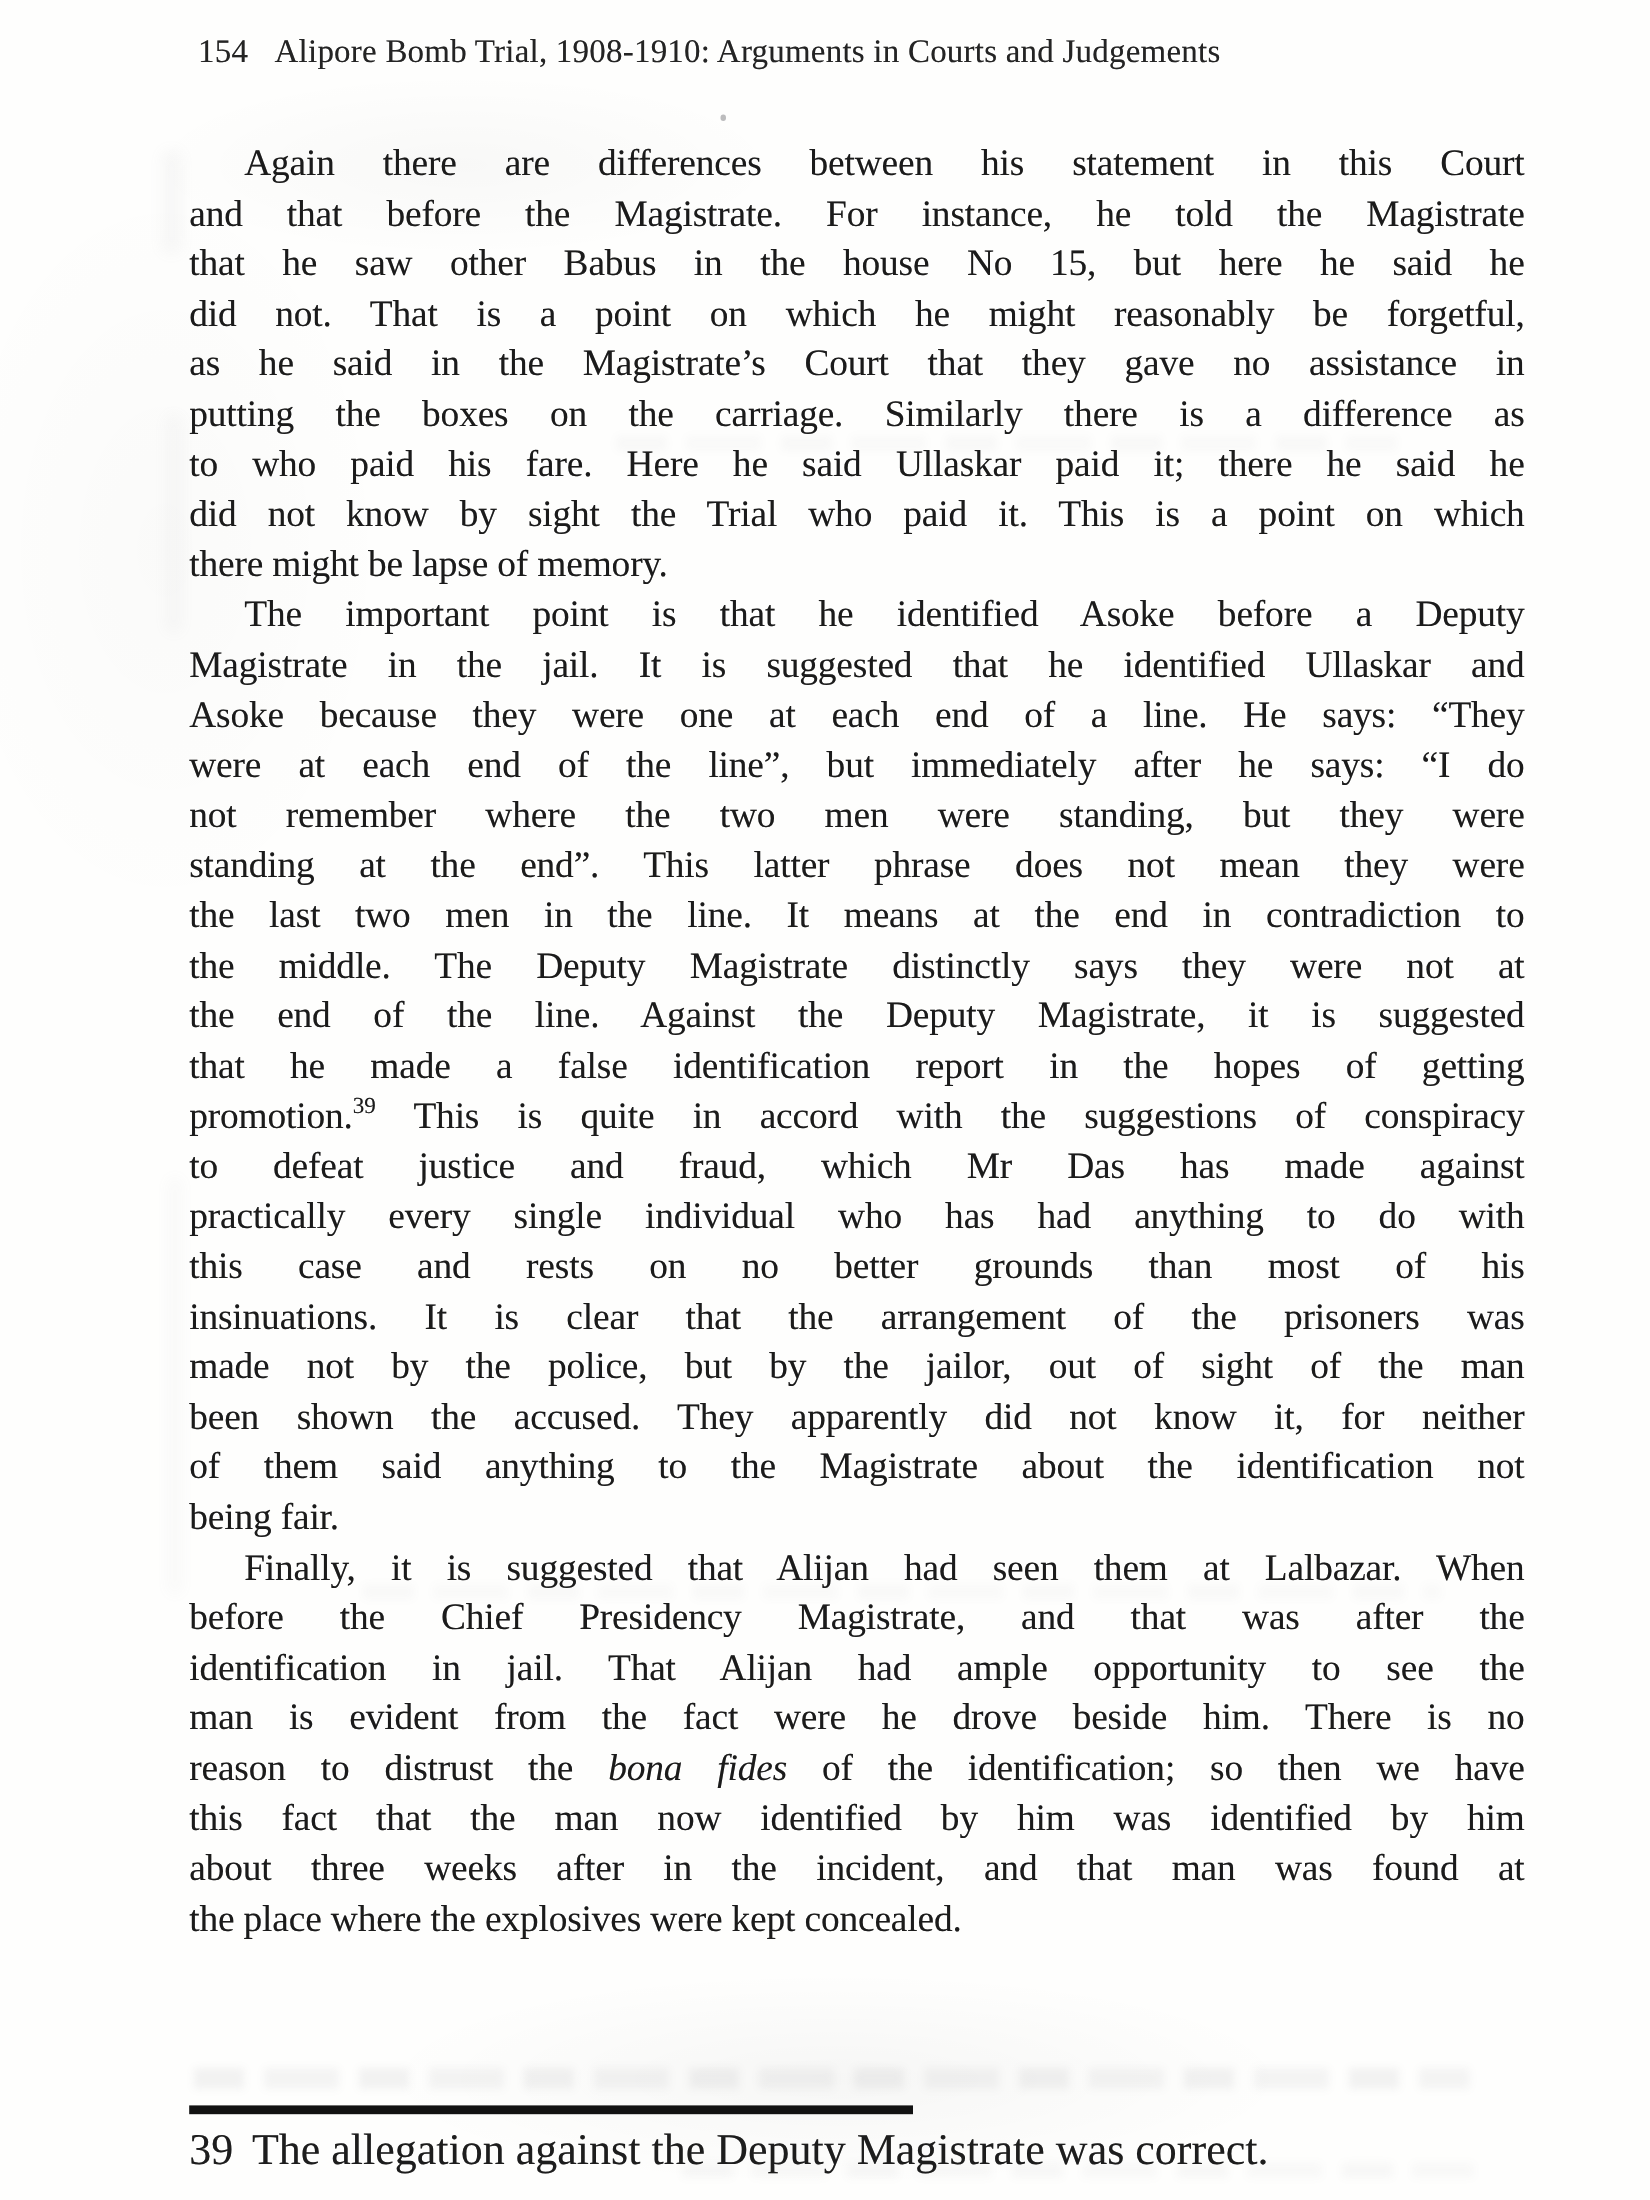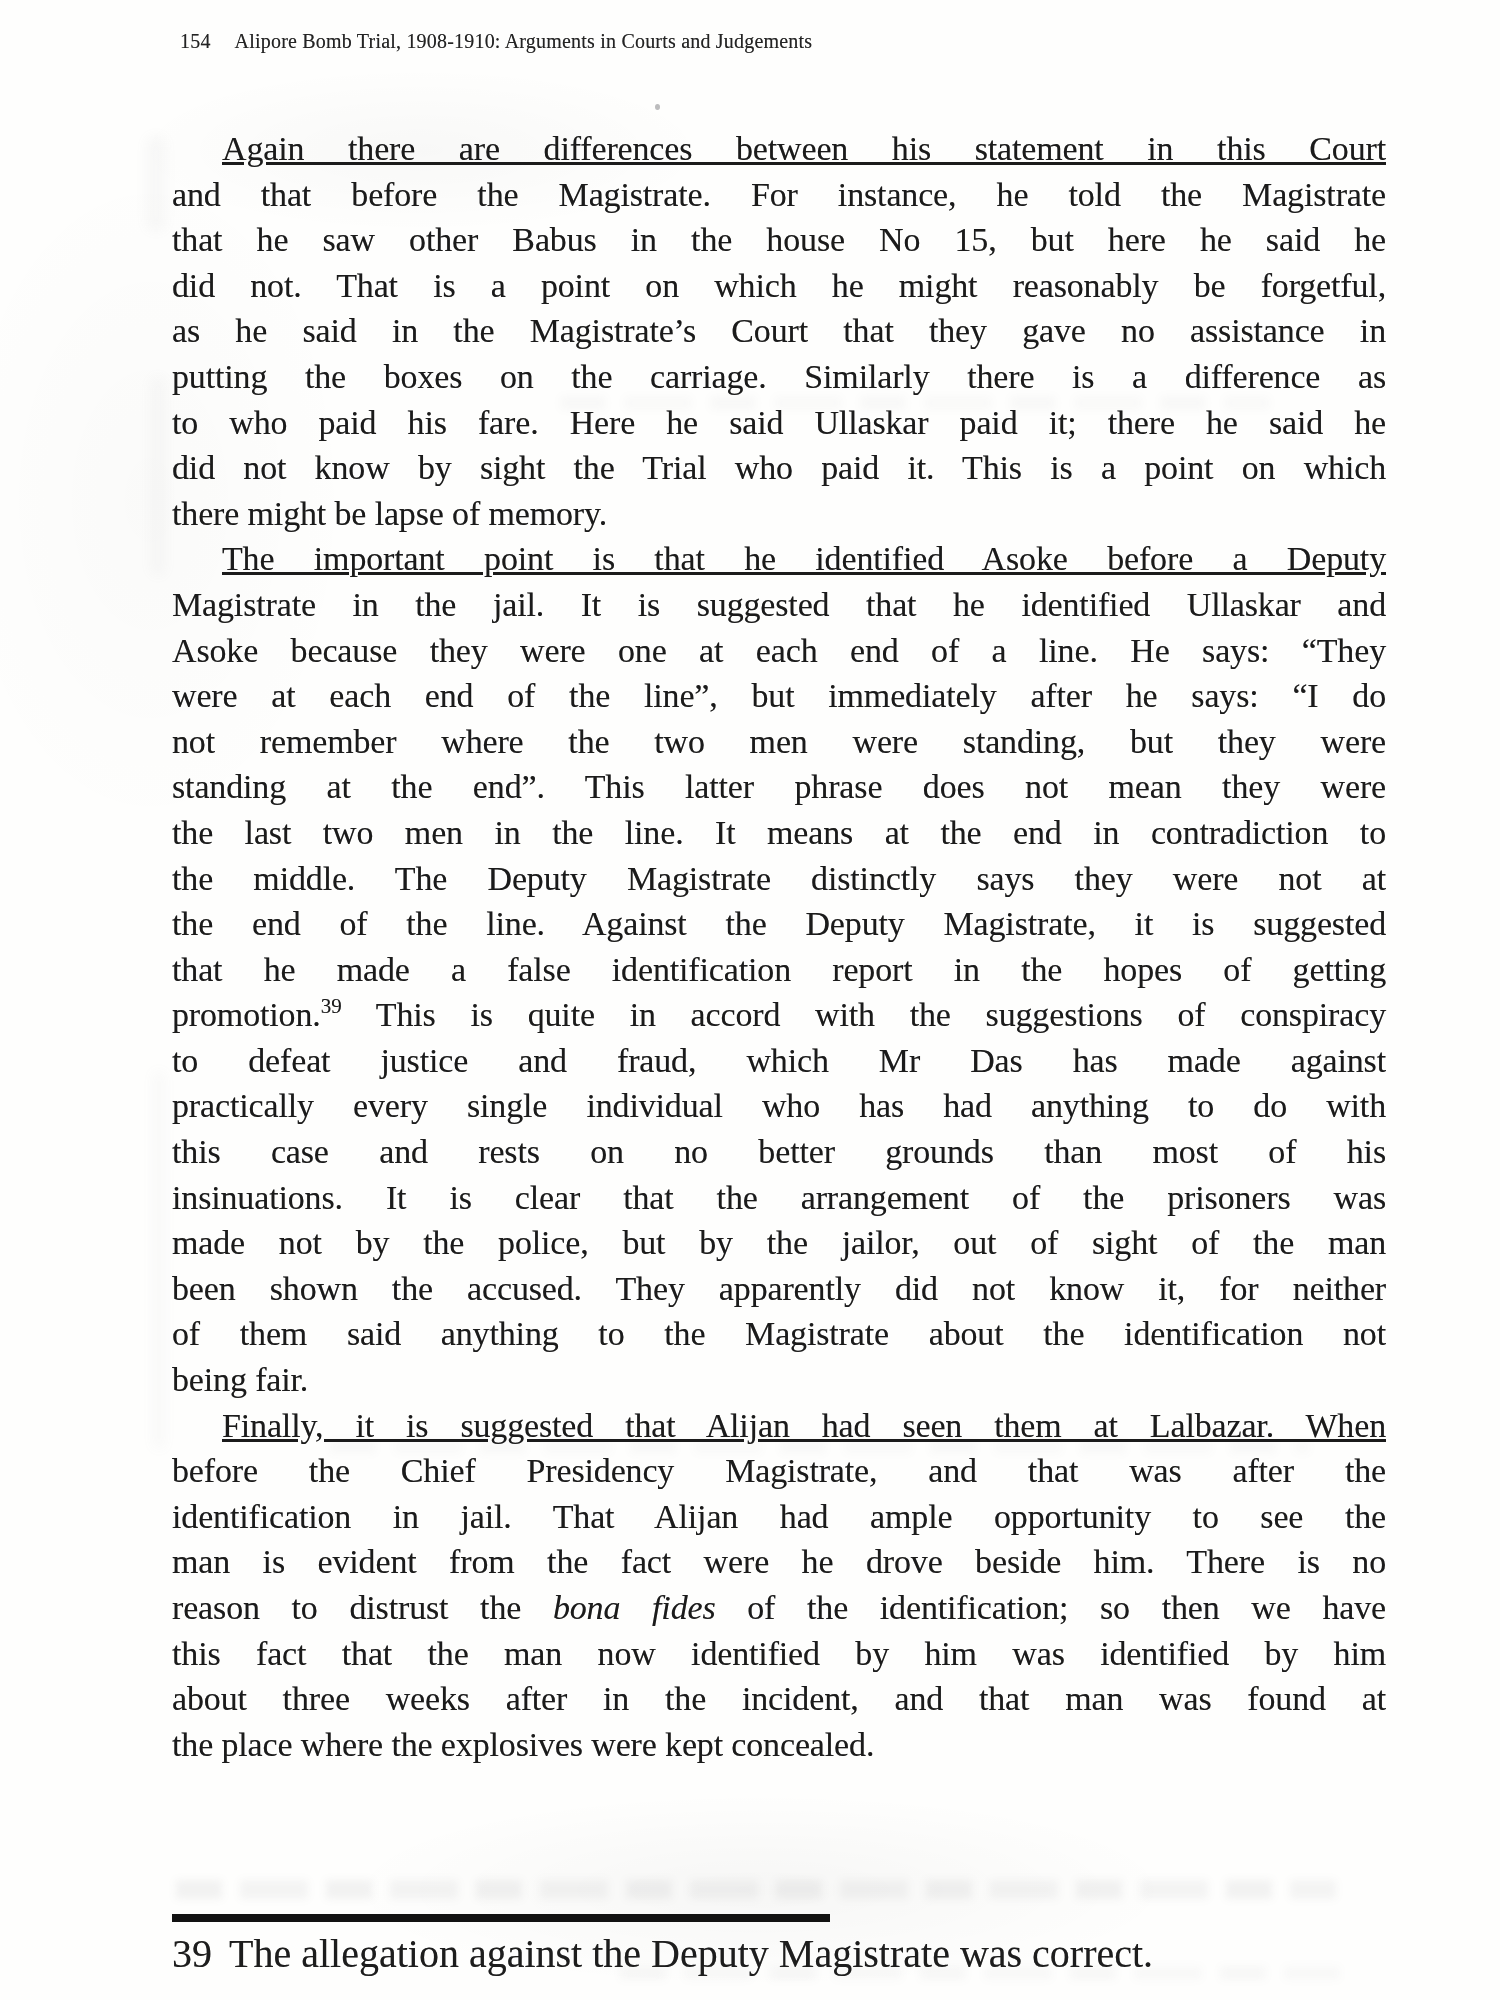--- a/index.html
+++ b/index.html
@@ -13,21 +13,21 @@
   .page {
     position: absolute; inset: 0;
     background:
       radial-gradient(ellipse 420px 120px at 420px 150px, rgba(0,0,0,0.025), transparent 70%),
       radial-gradient(ellipse 600px 140px at 760px 1890px, rgba(0,0,0,0.03), transparent 70%),
       radial-gradient(ellipse 300px 500px at 150px 500px, rgba(0,0,0,0.015), transparent 70%),
       #fefefd;
   }
   .header {
     position: absolute; left: 180px; top: 30px;
-    font-size: 20px; color: #242424; letter-spacing: 0.2px;
+    font-size: 30px; color: #242424; letter-spacing: 0.2px;
     white-space: nowrap;
     text-shadow: 0 0 0.5px rgba(20,20,20,0.45);
   }
   .pagenum { margin-right: 24px; }
   .speck {
     position: absolute; left: 655px; top: 104px;
     width: 5px; height: 6px; border-radius: 50%;
     background: #8f8f93; opacity: 0.6;
   }
   .body-text {
@@ -35,21 +35,21 @@
     font-size: 34px; line-height: 45.6px; color: #1b1b1b;
     letter-spacing: -0.15px;
     text-shadow: 0 0 0.6px rgba(10,10,10,0.4);
   }
   .line {
     text-align: justify;
     text-align-last: justify;
     height: 45.6px;
     overflow: visible;
   }
-  .line.indent { text-indent: 50px; text-decoration: underline; }
+  .line.indent { text-indent: 50px; }
   .line.last { text-align-last: left; }
   .sup {
     font-size: 21px;
     position: relative; top: -13px;
     letter-spacing: 0;
   }
   .it { font-style: italic; }
   .ghost {
     position: absolute;
     background: repeating-linear-gradient(90deg,

